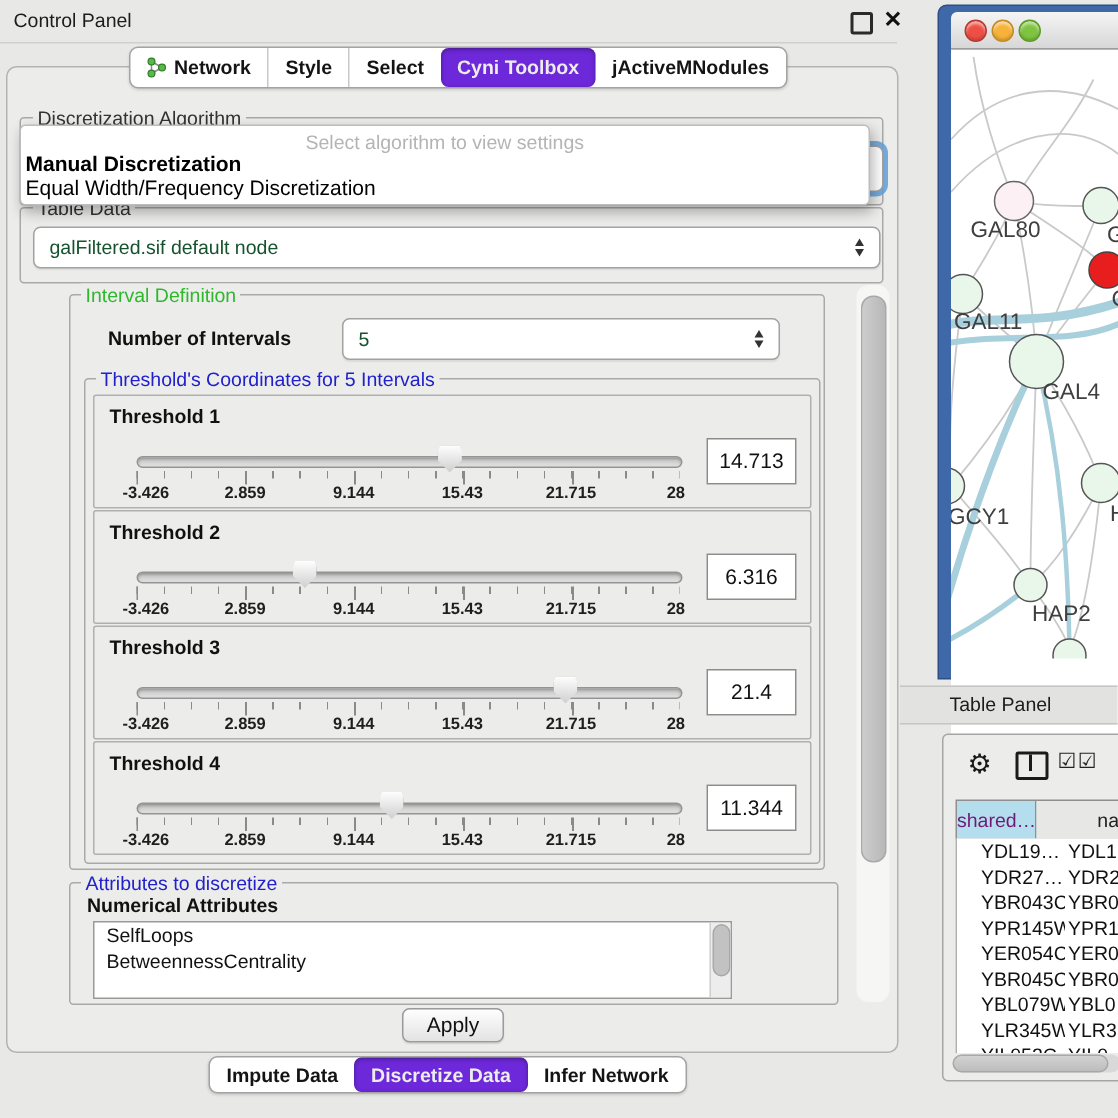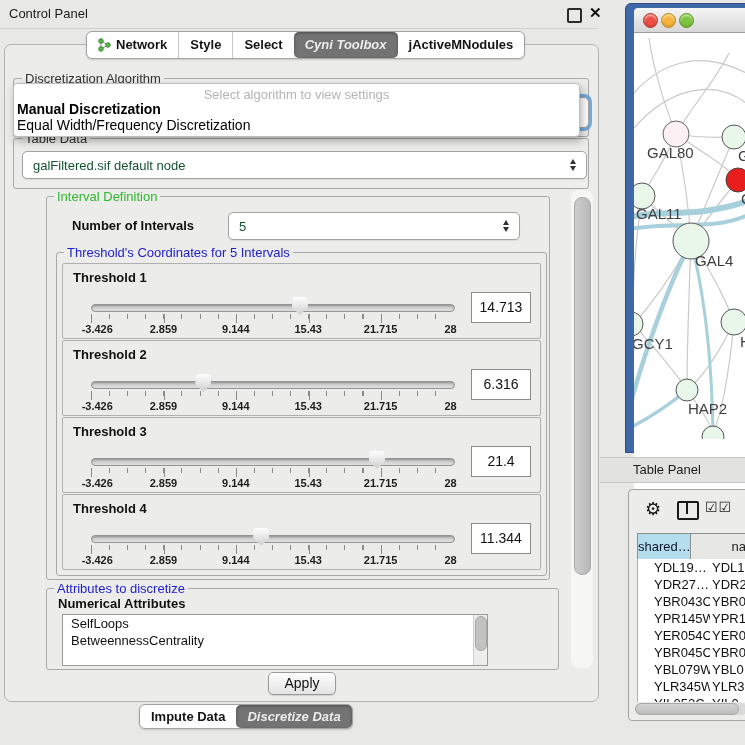--- a/index.html
+++ b/index.html
@@ -9,22 +9,22 @@
   
   #titlebar{left:0;top:0;width:598px;height:28px;border-bottom:1px solid #cfcfcd;}
   #titlebar .t{left:9px;top:6px;font-size:13px;color:#1c1c1c;}
   #float-ic{left:567px;top:8px;width:11px;height:11px;border:2px solid #2a2a2a;border-radius:2px;}
   #close-ic{left:589px;top:4px;font-size:15px;font-weight:bold;color:#111;}
   .tabbar{display:flex;background:#fff;border:1px solid #a3a3a3;border-radius:6px;
     box-shadow:0 1px 2px rgba(0,0,0,.15);z-index:30;}
   .tab{font-size:13px;font-weight:bold;color:#141414;padding:4px 11px;line-height:16px;
     border-right:1px solid #c8c8c8;display:flex;align-items:center;gap:5px;white-space:nowrap;}
   .tab:last-child{border-right:none;}
-  .tab.sel{background:#737373;color:#ececec;border-radius:5px;border-right:none;
-    box-shadow:inset 0 1px 3px rgba(0,0,0,.35);font-style:italic;}
+  .tab.sel{background:#6d28d9;color:#ececec;border-radius:5px;border-right:none;
+    box-shadow:inset 0 1px 3px rgba(0,0,0,.35);}
   .tab.presel{border-right:none;}
   #toptabs{left:86px;top:31px;height:26px;}
   #bottabs{left:139px;top:704px;height:23px;}
   #mainpanel{left:4px;top:44px;width:593px;height:656px;background:#ececea;
     border:1px solid #b3b3b1;border-radius:7px;}
   .group{border:1px solid #a9a9a9;border-radius:3px;}
   .gtitle{font-size:13px;background:#ececea;padding:0 3px;z-index:2;white-space:nowrap;}
   .green{color:#2eb82e;} .blue{color:#2121cc;} .dark{color:#333;}
   
   .combo{background:#fff;border:1px solid #a2a2a2;border-radius:5px;font-size:13px;color:#14532d;
@@ -87,21 +87,21 @@
     border-top:1px solid #c6c6c4;border-bottom:1px solid #c6c6c4;}
   #tp-bar .t{position:absolute;left:33px;top:4px;font-size:13px;color:#1c1c1c;}
   #tablewrap{left:628px;top:489px;width:120px;height:230px;background:#ececea;
     border:1px solid #a5a5a5;border-radius:4px 0 0 4px;}
   #gear{position:absolute;left:16px;top:8px;font-size:18px;color:#1a1a1a;}
   #colsicon{position:absolute;left:48px;top:11px;width:18px;height:15px;border:2px solid #1a1a1a;
     border-radius:2px;}
   #colsicon:before{content:"";position:absolute;left:7px;top:0;width:2px;height:11px;background:#1a1a1a;}
   #checksicon{position:absolute;left:76px;top:9px;font-size:14px;color:#222;letter-spacing:1px;}
   #thead{position:absolute;left:8px;top:43px;height:25px;display:flex;border:1px solid #8f8f8f;width:110px;}
-  #thead .hc1{width:52px;background:#b4ddee;border-right:1px solid #8f8f8f;font-size:13px;color:#0f172a;
+  #thead .hc1{width:52px;background:#b4ddee;border-right:1px solid #8f8f8f;font-size:13px;color:#701a75;
     text-align:left;line-height:25px;}
   #thead .hc2{flex:1;background:#e7e7e5;font-size:13px;color:#222;text-align:right;
     padding-right:2px;line-height:25px;overflow:hidden;}
   #tbody{position:absolute;left:8px;top:69px;width:110px;height:143px;background:#fff;
     border-left:1px solid #b0b0b0;overflow:hidden;}
   .trow{display:flex;height:17px;line-height:17px;font-size:13px;color:#111;}
   .trow .c1{width:56px;padding-left:16px;overflow:hidden;white-space:nowrap;}
   .trow .c2{flex:1;padding-left:2px;overflow:hidden;white-space:nowrap;}
   #hscroll{position:absolute;left:6px;top:213px;width:112px;height:12px;background:#d9d9d9;border-radius:6px;}
   #hscroll .hthumb{position:absolute;left:0;top:0;width:104px;height:12px;border-radius:6px;
@@ -265,20 +265,23 @@
 </div>
 
 <div class="abs" id="applybtn">Apply</div>
 
 <div class="abs tabbar" id="bottabs">
   <div class="tab presel">
       <span>Impute Data</span>
     </div>
   <div class="tab sel">
       <span>Discretize Data</span>
+    </div>
+  <div class="tab">
+      <span>Infer Network</span>
     </div>
 </div>
 
 <div class="abs" id="netwin">
   <div id="nettb">
     <div class="tl-btn" style="left:9px;background:#ed4f44;border:1px solid #b33a31;"></div>
     <div class="tl-btn" style="left:27px;background:#f6b239;border:1px solid #c28a1f;"></div>
     <div class="tl-btn" style="left:45px;background:#7fc440;border:1px solid #5c9a27;"></div>
   </div>
   <div id="netcanvas">

